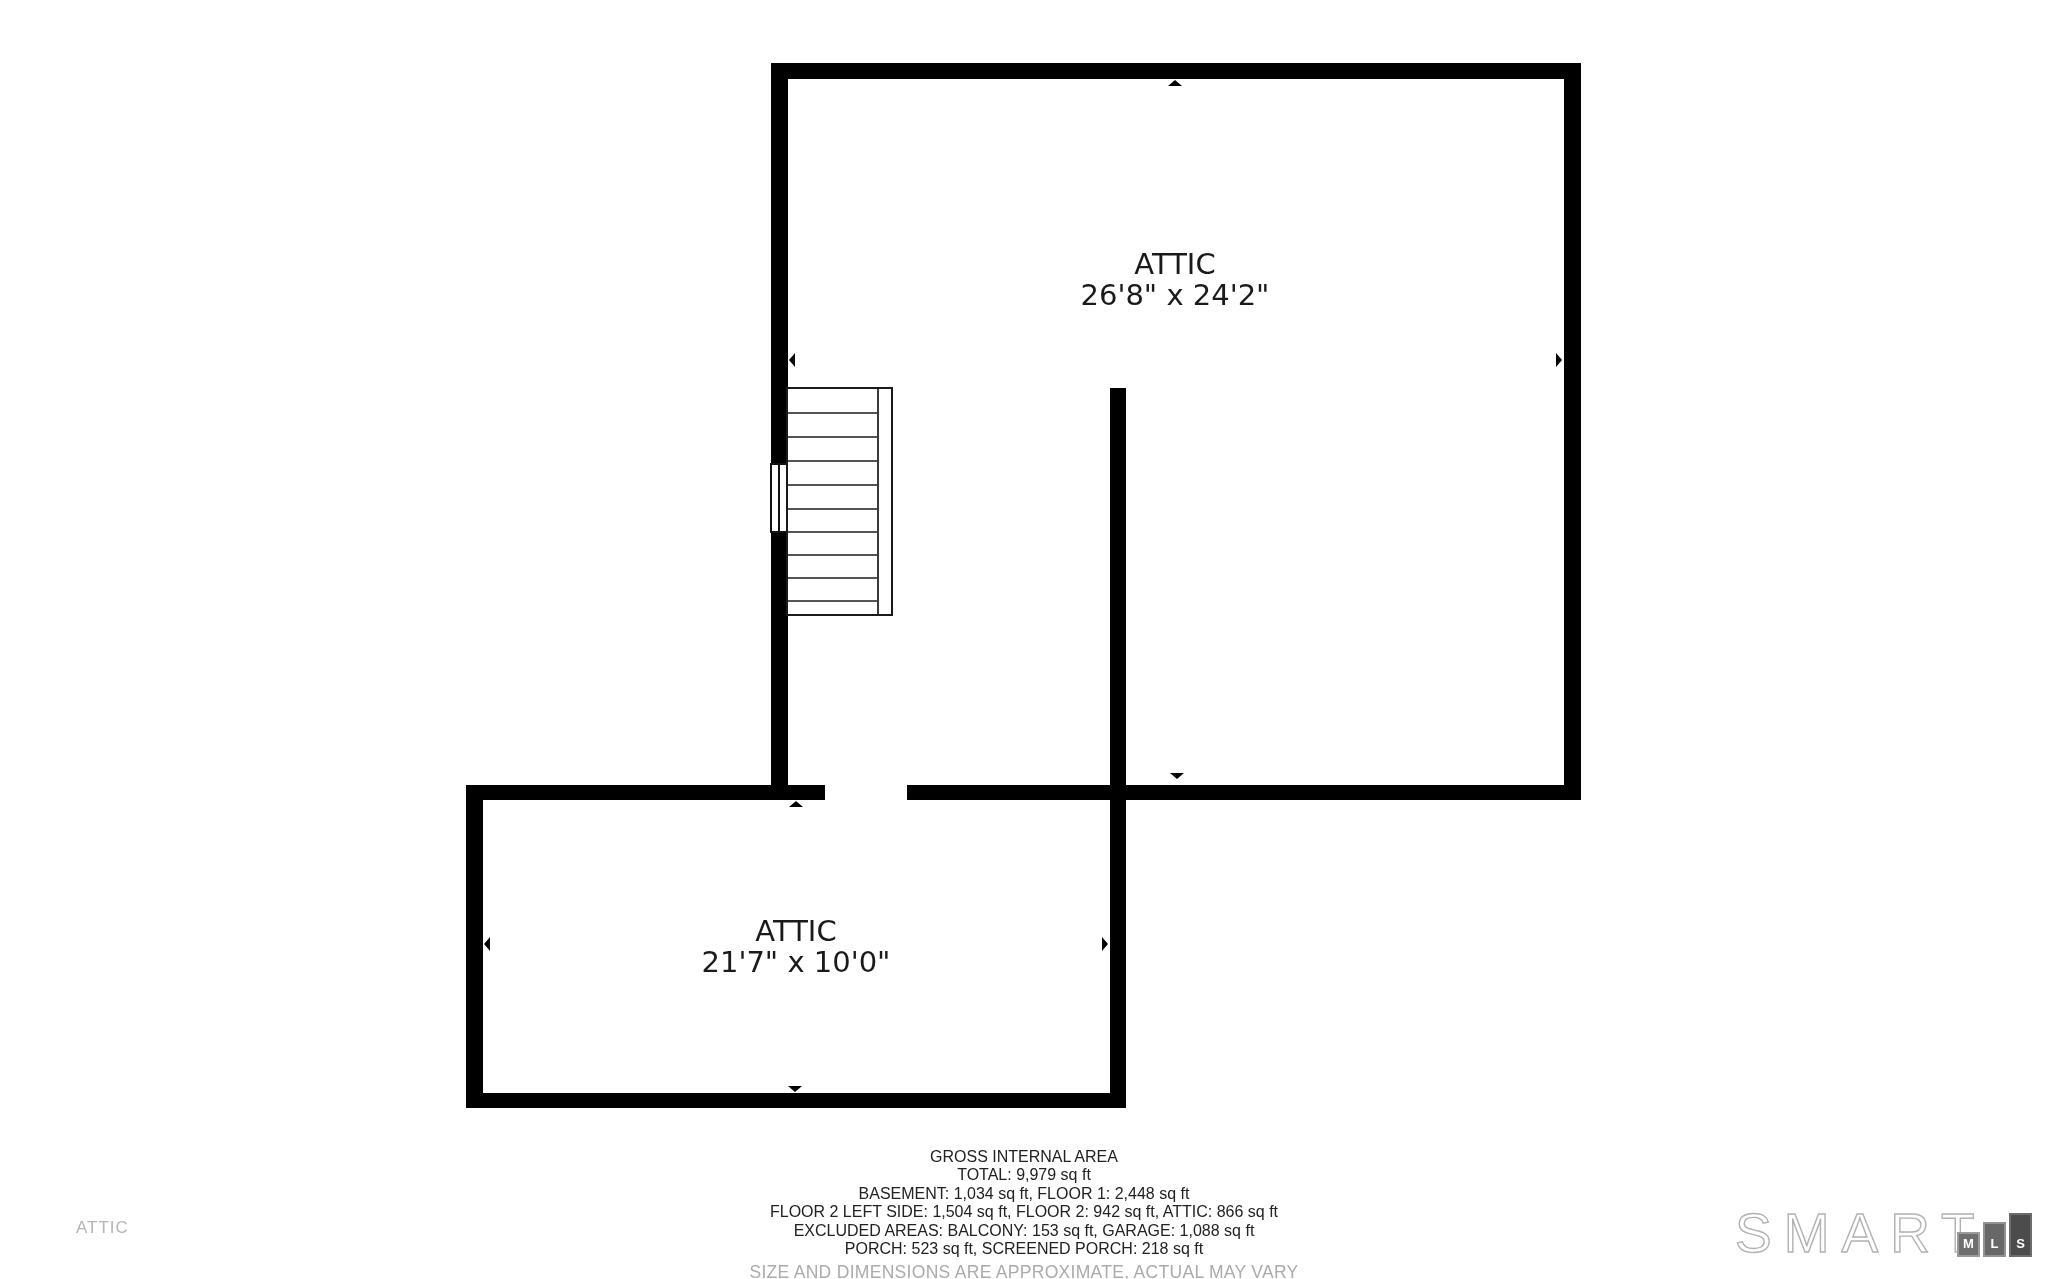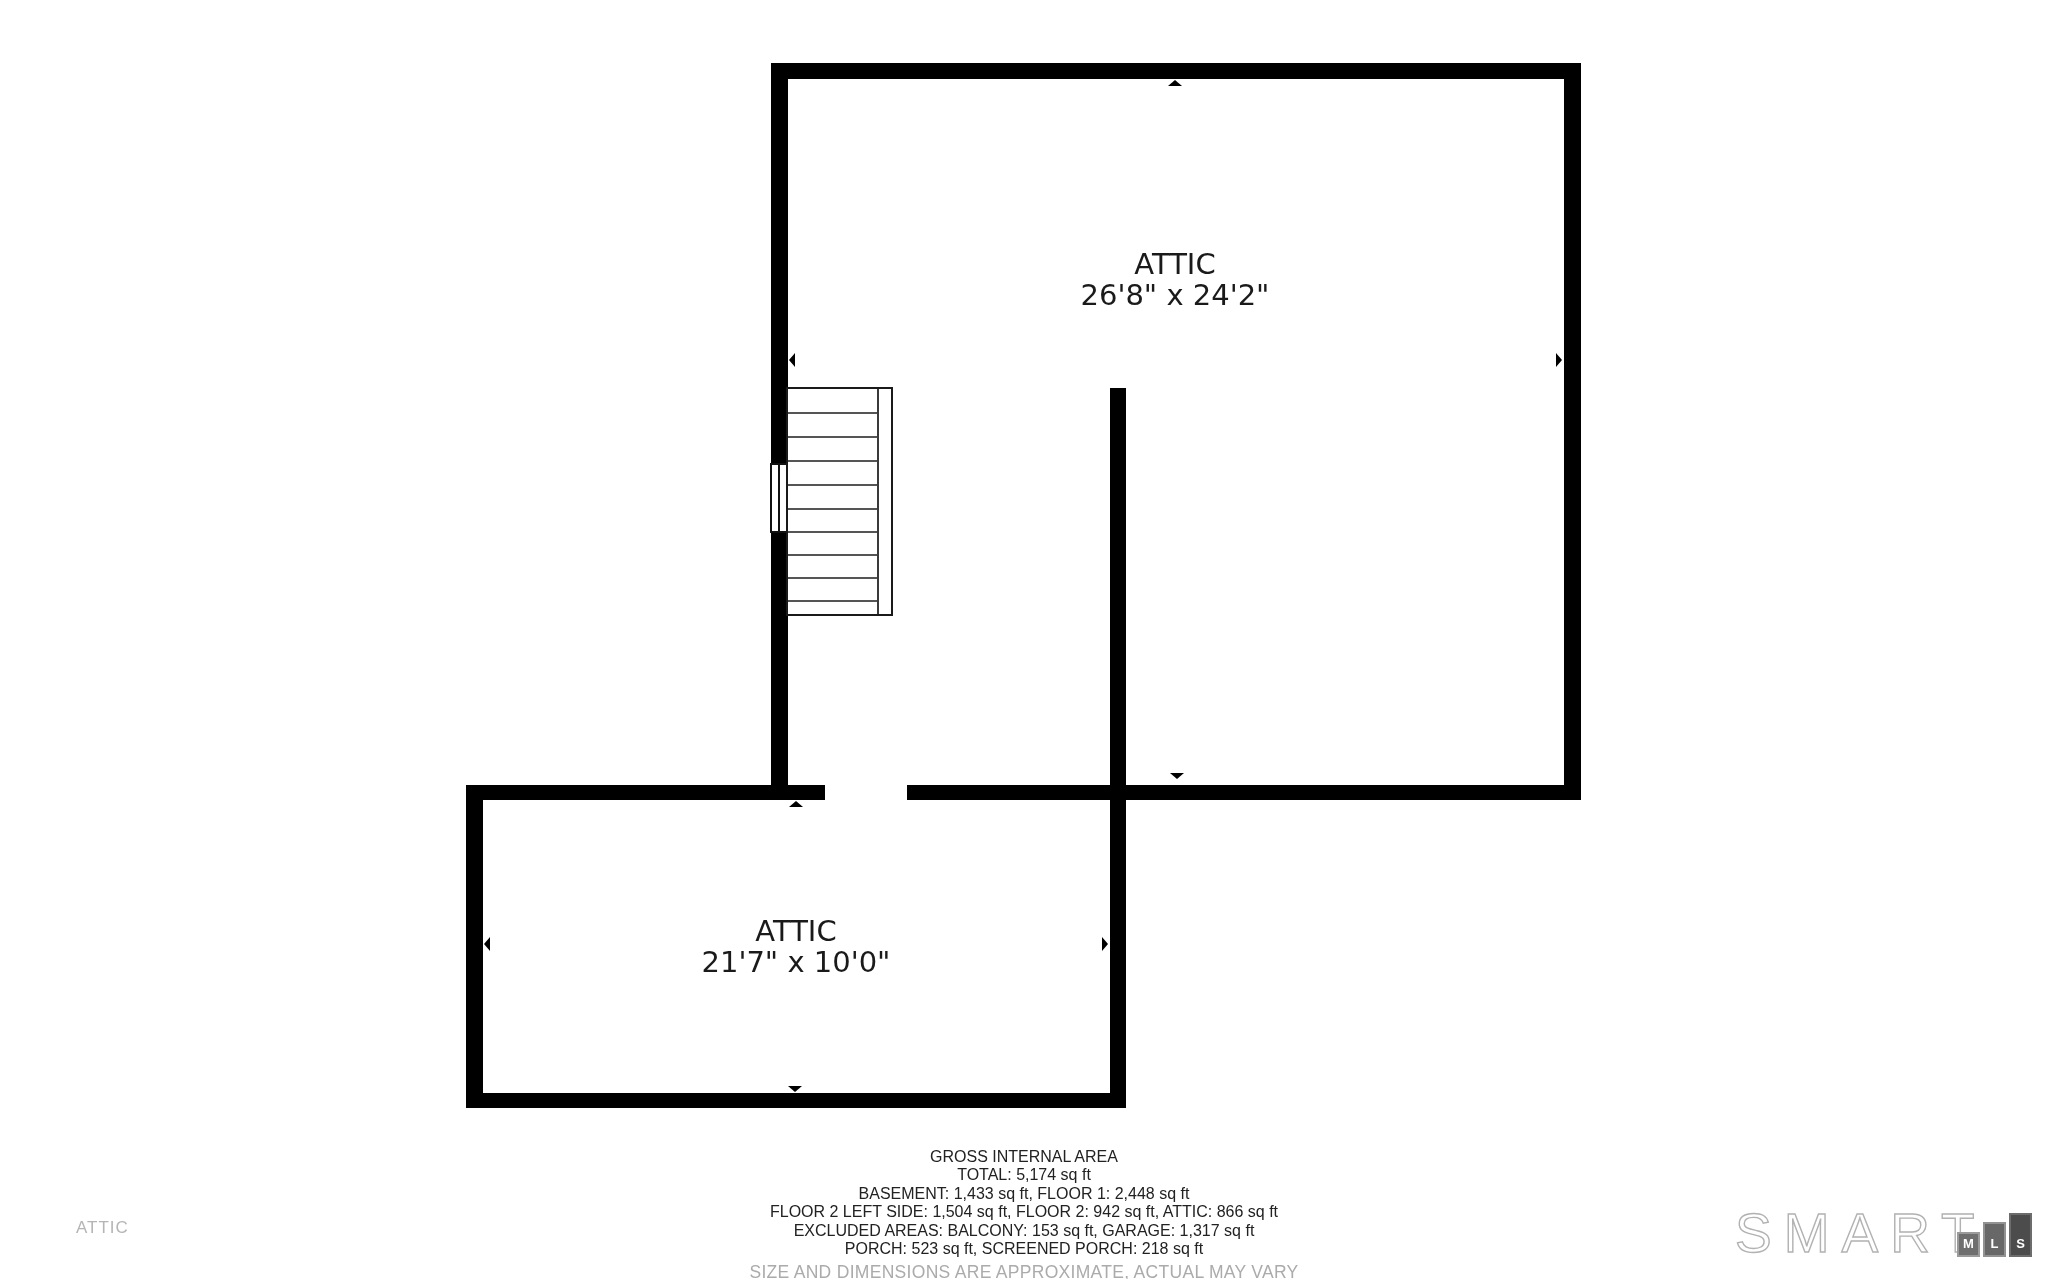--- a/index.html
+++ b/index.html
@@ -106,24 +106,24 @@
     <div>26'8" x 24'2"</div>
   </div>
   <div class="room-label" style="left:796px;top:916px;">
     <div>ATTIC</div>
     <div>21'7" x 10'0"</div>
   </div>
 </div>
 
 <div class="footer">
   <div>GROSS INTERNAL AREA</div>
-  <div>TOTAL: 5,174 sq ft</div>
-  <div>BASEMENT: 1,433 sq ft, FLOOR 1: 2,448 sq ft</div>
+  <div>TOTAL: 9,979 sq ft</div>
+  <div>BASEMENT: 1,034 sq ft, FLOOR 1: 2,448 sq ft</div>
   <div>FLOOR 2 LEFT SIDE: 1,504 sq ft, FLOOR 2: 942 sq ft, ATTIC: 866 sq ft</div>
-  <div>EXCLUDED AREAS: BALCONY: 153 sq ft, GARAGE: 1,317 sq ft</div>
+  <div>EXCLUDED AREAS: BALCONY: 153 sq ft, GARAGE: 1,088 sq ft</div>
   <div>PORCH: 523 sq ft, SCREENED PORCH: 218 sq ft</div>
   <div class="disclaimer">SIZE AND DIMENSIONS ARE APPROXIMATE, ACTUAL MAY VARY</div>
 </div>
 
 <div class="floor-label">ATTIC</div>
 
 <div class="logo">
   <div class="logo-word">SMART</div>
   <div class="logo-block block-m">
     <span>M</span>

